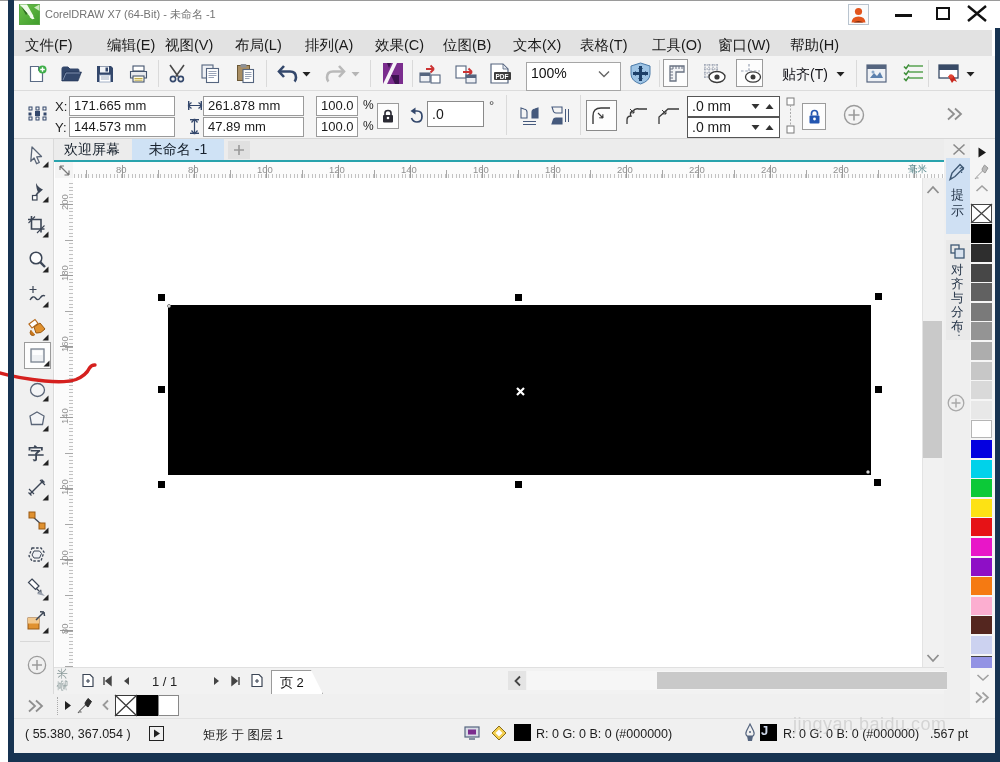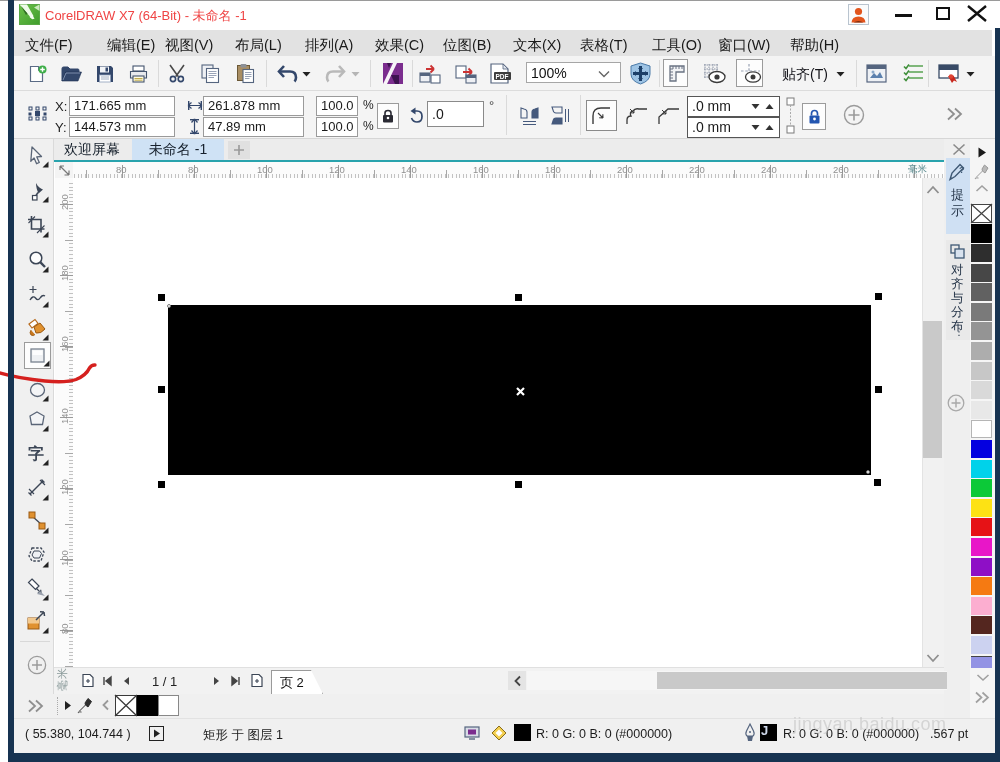--- a/index.html
+++ b/index.html
@@ -6,21 +6,21 @@
 html,body { width:1000px; height:762px; background:#fff; font-family:"Liberation Sans", sans-serif; overflow:hidden; }
 #win { position:absolute; left:0; top:0; width:1000px; height:762px; }
 .abs { position:absolute; }
 
 #b-left  { left:8px; top:0; width:6px; height:762px; background:#173351; }
 #b-right { left:995px; top:28px; width:5px; height:734px; background:#173351; }
 #b-bot   { left:8px; top:753px; width:992px; height:9px; background:#173351; }
 #b-top   { left:0; top:0; width:1000px; height:1px; background:#9a9a9a; }
 
 #title { left:14px; top:1px; width:981px; height:29px; background:#ffffff; }
-#title-text { left:45px; top:7px; font-size:13px; color:#ef4444; }
+#title-text { left:45px; top:7px; font-size:11px; color:#737373; }
 
 #menu { left:14px; top:30px; width:978px; height:26px; background:#e2e2e2; }
 .mi { position:absolute; top:36px; font-size:14.5px; color:#1a1a1a; }
 
 #tbar { left:14px; top:56px; width:981px; height:35px; background:#f4f4f4; border-bottom:1px solid #dcdcdc; }
 
 #pbar { left:14px; top:91px; width:981px; height:48px; background:#f4f4f4; border-bottom:1px solid #d6d6d6; }
 .inp { position:absolute; background:#fff; border:1px solid #9a9a9a; font-size:13px; color:#1a1a1a; padding-left:4px; }
 
 #tabrow { left:54px; top:139px; width:890px; height:21px; background:#ececec; }
@@ -175,21 +175,21 @@
     <path d="M8 8 H17 M17 8 L13.5 4.5 M17 8 L13.5 11.5" stroke="#c33" stroke-width="1.8" fill="none"></path>
     <rect x="11" y="11" width="10" height="8" fill="#eef0f4" stroke="#55657f" stroke-width="1.1"></rect>
     <rect x="11" y="11" width="10" height="3" fill="#55657f"></rect>
   </svg>
   <svg class="abs" style="left:489px;top:63px" width="23" height="21" viewBox="0 0 23 21">
     <path d="M2 1 H14 L19 6 V20 H2 Z" fill="#fff" stroke="#55657f" stroke-width="1.2"></path>
     <path d="M14 1 V6 H19 Z" fill="#dfe5ee" stroke="#55657f" stroke-width="0.8"></path>
     <rect x="5" y="9" width="17" height="8" rx="1" fill="#3d3d3d"></rect>
     <text x="6.5" y="15.5" font-size="6.5" fill="#fff" font-family="Liberation Sans" font-weight="bold">PDF</text>
   </svg>
-  <div class="abs inp" style="left:526px;top:62px;width:95px;height:21px;border-color:#a6a6a6;font-size:14px;line-height:21px;color:#111">100%</div>
+  <div class="abs inp" style="left:526px;top:62px;width:95px;height:29px;border-color:#a6a6a6;font-size:14px;line-height:21px;color:#111">100%</div>
   <svg class="abs" style="left:598px;top:70px" width="12" height="8" viewBox="0 0 12 8">
       <path d="M1 1.5 L6 6.5 L11 1.5" fill="none" stroke="#666" stroke-width="1.4"></path>
     </svg>
   <svg class="abs" style="left:629px;top:62px" width="23" height="23" viewBox="0 0 23 23">
     <path d="M11.5 1 L21 4 V12 Q21 19 11.5 22 Q2 19 2 12 V4 Z" fill="#9dc3e4" stroke="#4a7aa8" stroke-width="1"></path>
     <path d="M11.5 4 V19 M4 11.5 H19" stroke="#1c3f68" stroke-width="3"></path>
     <path d="M11.5 4 L9 7 H14 Z M11.5 19 L9 16 H14 Z M4 11.5 L7 9 V14 Z M19 11.5 L16 9 V14 Z" fill="#1c3f68"></path>
   </svg>
   <div class="abs" style="left:659px;top:60px;width:1px;height:27px;background:#dadada"></div>
   <div class="abs" style="left:663px;top:59px;width:25px;height:28px;background:#fdfdfd;border:1px solid #9b9b9b"></div>
@@ -661,21 +661,21 @@
   <svg class="abs" style="left:101px;top:699px" width="9" height="12" viewBox="0 0 9 12">
       <path d="M7 1.5 L2.5 6 L7 10.5" fill="none" stroke="#9a9a9a" stroke-width="1.8"></path>
     </svg>
   <div class="abs" style="left:115px;top:695px;width:22px;height:21px;background:#fff;border:1.4px solid #3a3a3a"></div>
   <svg class="abs" style="left:115px;top:695px" width="22" height="21" viewBox="0 0 22 21">
       <path d="M0 0 L22 21 M22 0 L0 21" stroke="#3a3a3a" stroke-width="1.3"></path>
     </svg>
   <div class="abs" style="left:137px;top:695px;width:21px;height:21px;background:#000"></div>
   <div class="abs" style="left:158px;top:695px;width:21px;height:21px;background:#fff;border:1px solid #888"></div>
   <div class="abs" id="statrow2"></div>
-  <div class="st" style="left:25px;top:727px">( 55.380, 104.744 )</div>
+  <div class="st" style="left:25px;top:727px">( 55.380, 367.054 )</div>
   <div class="abs" style="left:149px;top:726px;width:15px;height:15px;border:1.4px solid #222"></div>
   <svg class="abs" style="left:153px;top:729px" width="8" height="9" viewBox="0 0 8 9">
       <path d="M1 0.5 L7 4.5 L1 8.5 Z" fill="#222"></path>
     </svg>
   <div class="st" style="left:203px;top:727px">矩形 于 图层 1</div>
   <svg class="abs" style="left:464px;top:726px" width="16" height="14" viewBox="0 0 16 14">
     <rect x="1" y="1" width="14" height="10" fill="#d8dce6" stroke="#55657f" stroke-width="1.2"></rect>
     <rect x="4" y="3.5" width="8" height="5" fill="#7b2d8e"></rect>
     <path d="M5 13 H11" stroke="#55657f" stroke-width="1.4"></path>
   </svg>

